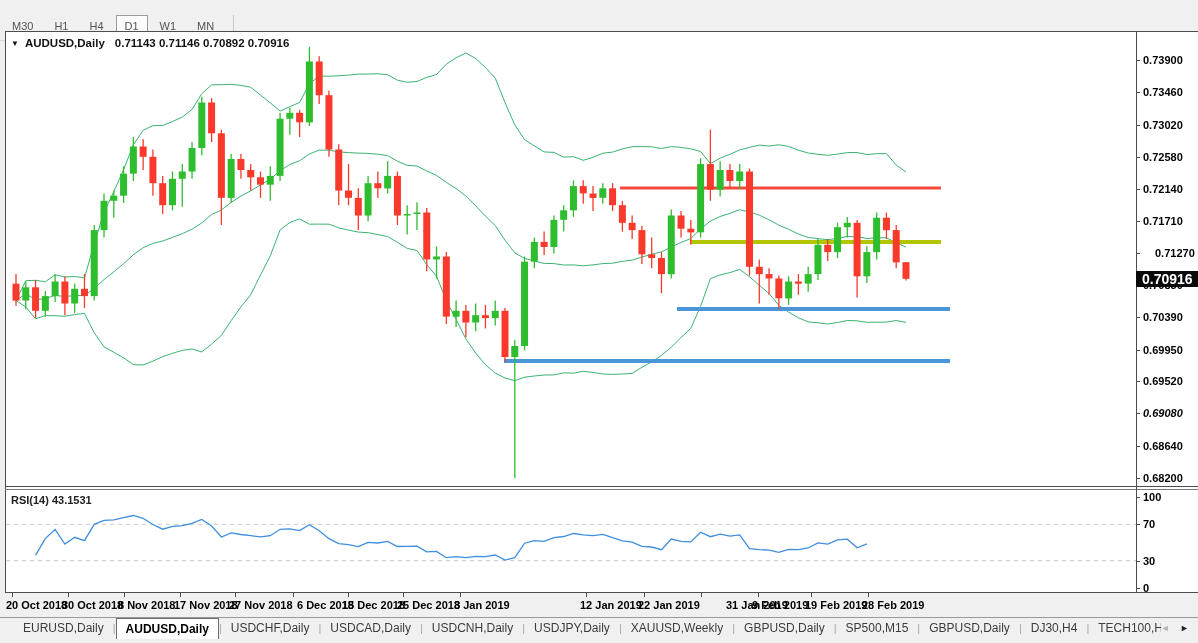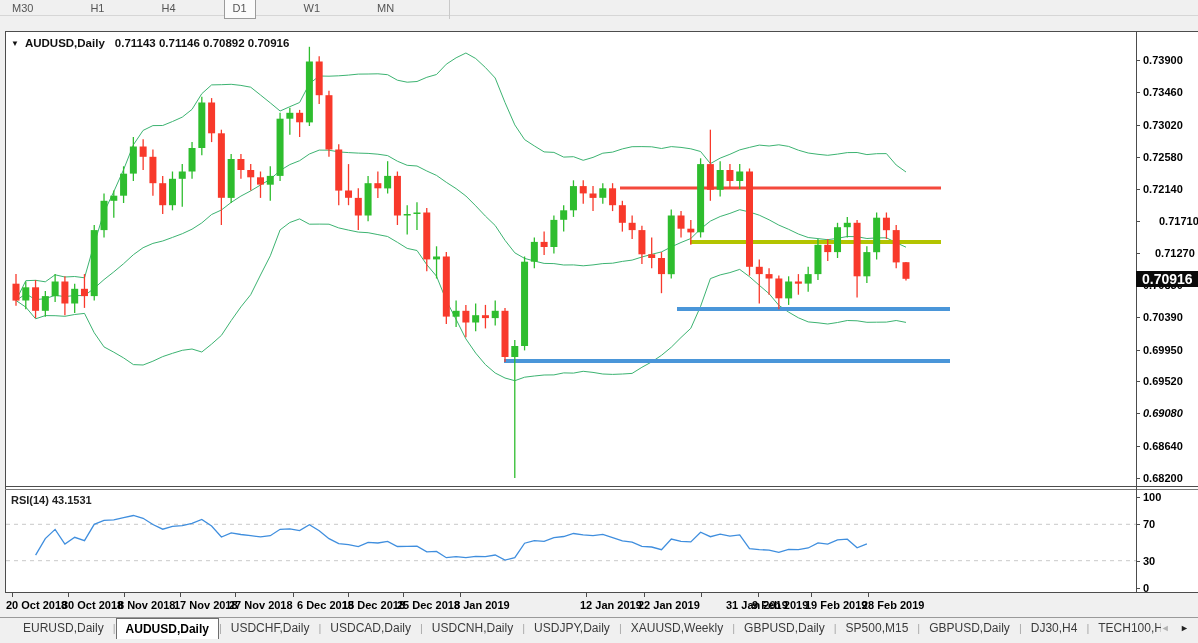--- a/index.html
+++ b/index.html
@@ -1,22 +1,22 @@
 <!DOCTYPE html>
 <html><head>
 <meta charset="utf-8">
 <style>
   * { margin:0; padding:0; box-sizing:border-box; }
   html,body { width:1198px; height:643px; overflow:hidden; background:#f0f0f0;
               font-family:"Liberation Sans", sans-serif; }
 
   
-  .toolbar { position:absolute; left:0; top:0; width:1198px; height:16px;
+  .toolbar { position:absolute; left:0; top:12px; width:1198px; height:29px;
              background:#f0f0f0; border-bottom:1px solid #d6d6d6;
-             display:flex; align-items:center;gap:36px; }
+             display:flex; align-items:center; }
   .tf-btn { height:22px; min-width:30px; margin-left:3px; padding:0 8px;
             font-size:11px; color:#555; background:transparent;
             border:1px solid transparent; text-align:center; line-height:20px;
             cursor:default; }
   .tf-btn.active { background:#fbfbfb; border:1px solid #9b9b9b; }
   .tb-sep { width:1px; height:22px; background:#c9c9c9; margin-left:10px; }
 
   
   .frame-line { position:absolute; background:#4c4c4c; }
   #chart-bg   { position:absolute; left:6px; top:32px; width:1192px; height:560px; background:#fff; }
@@ -295,21 +295,21 @@
     <div class="ax-label" style="left: 7px; top: 23px;">0.73900</div>
     <div class="ax-tick" style="left: 0px; width: 4px; height: 1px; top: 61px;"></div>
     <div class="ax-label" style="left: 7px; top: 55px;">0.73460</div>
     <div class="ax-tick" style="left: 0px; width: 4px; height: 1px; top: 94px;"></div>
     <div class="ax-label" style="left: 7px; top: 88px;">0.73020</div>
     <div class="ax-tick" style="left: 0px; width: 4px; height: 1px; top: 126px;"></div>
     <div class="ax-label" style="left: 7px; top: 120px;">0.72580</div>
     <div class="ax-tick" style="left: 0px; width: 4px; height: 1px; top: 158px;"></div>
     <div class="ax-label" style="left: 7px; top: 152px;">0.72140</div>
     <div class="ax-tick" style="left: 0px; width: 4px; height: 1px; top: 190px;"></div>
-    <div class="ax-label" style="left: 7px; top: 184px; margin-left: 16px;">0.71710</div>
+    <div class="ax-label" style="left: 7px; top: 184px;">0.71710</div>
     <div class="ax-tick" style="left: 0px; width: 4px; height: 1px; top: 222px;"></div>
     <div class="ax-label" style="left: 7px; top: 216px; padding-left: 12px;">0.71270</div>
     <div class="ax-tick" style="left: 0px; width: 4px; height: 1px; top: 254px;"></div>
     <div class="ax-label" style="left: 7px; top: 248px;">0.70830</div>
     <div class="ax-tick" style="left: 0px; width: 4px; height: 1px; top: 286px;"></div>
     <div class="ax-label" style="left: 7px; top: 280px;">0.70390</div>
     <div class="ax-tick" style="left: 0px; width: 4px; height: 1px; top: 319px;"></div>
     <div class="ax-label" style="left: 7px; top: 313px;">0.69950</div>
     <div class="ax-tick" style="left: 0px; width: 4px; height: 1px; top: 350px;"></div>
     <div class="ax-label" style="left: 7px; top: 344px;">0.69520</div>

